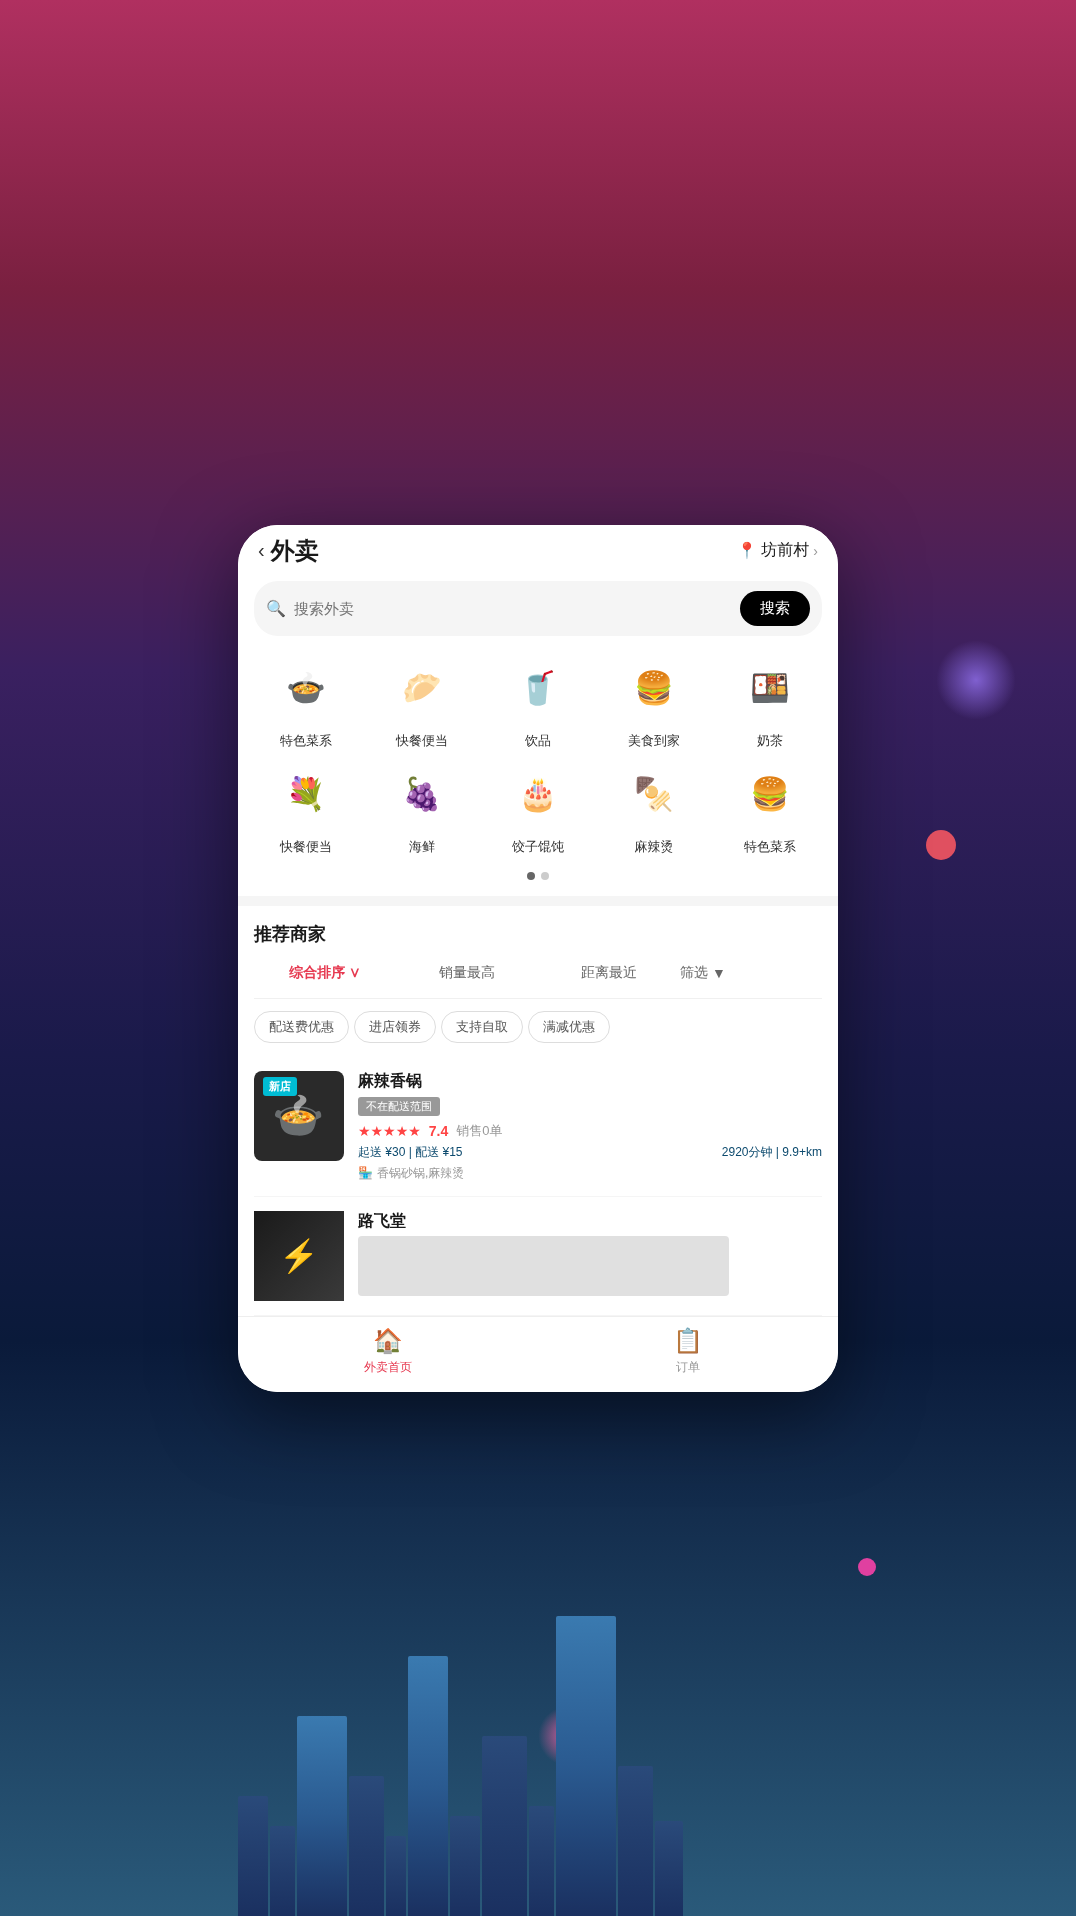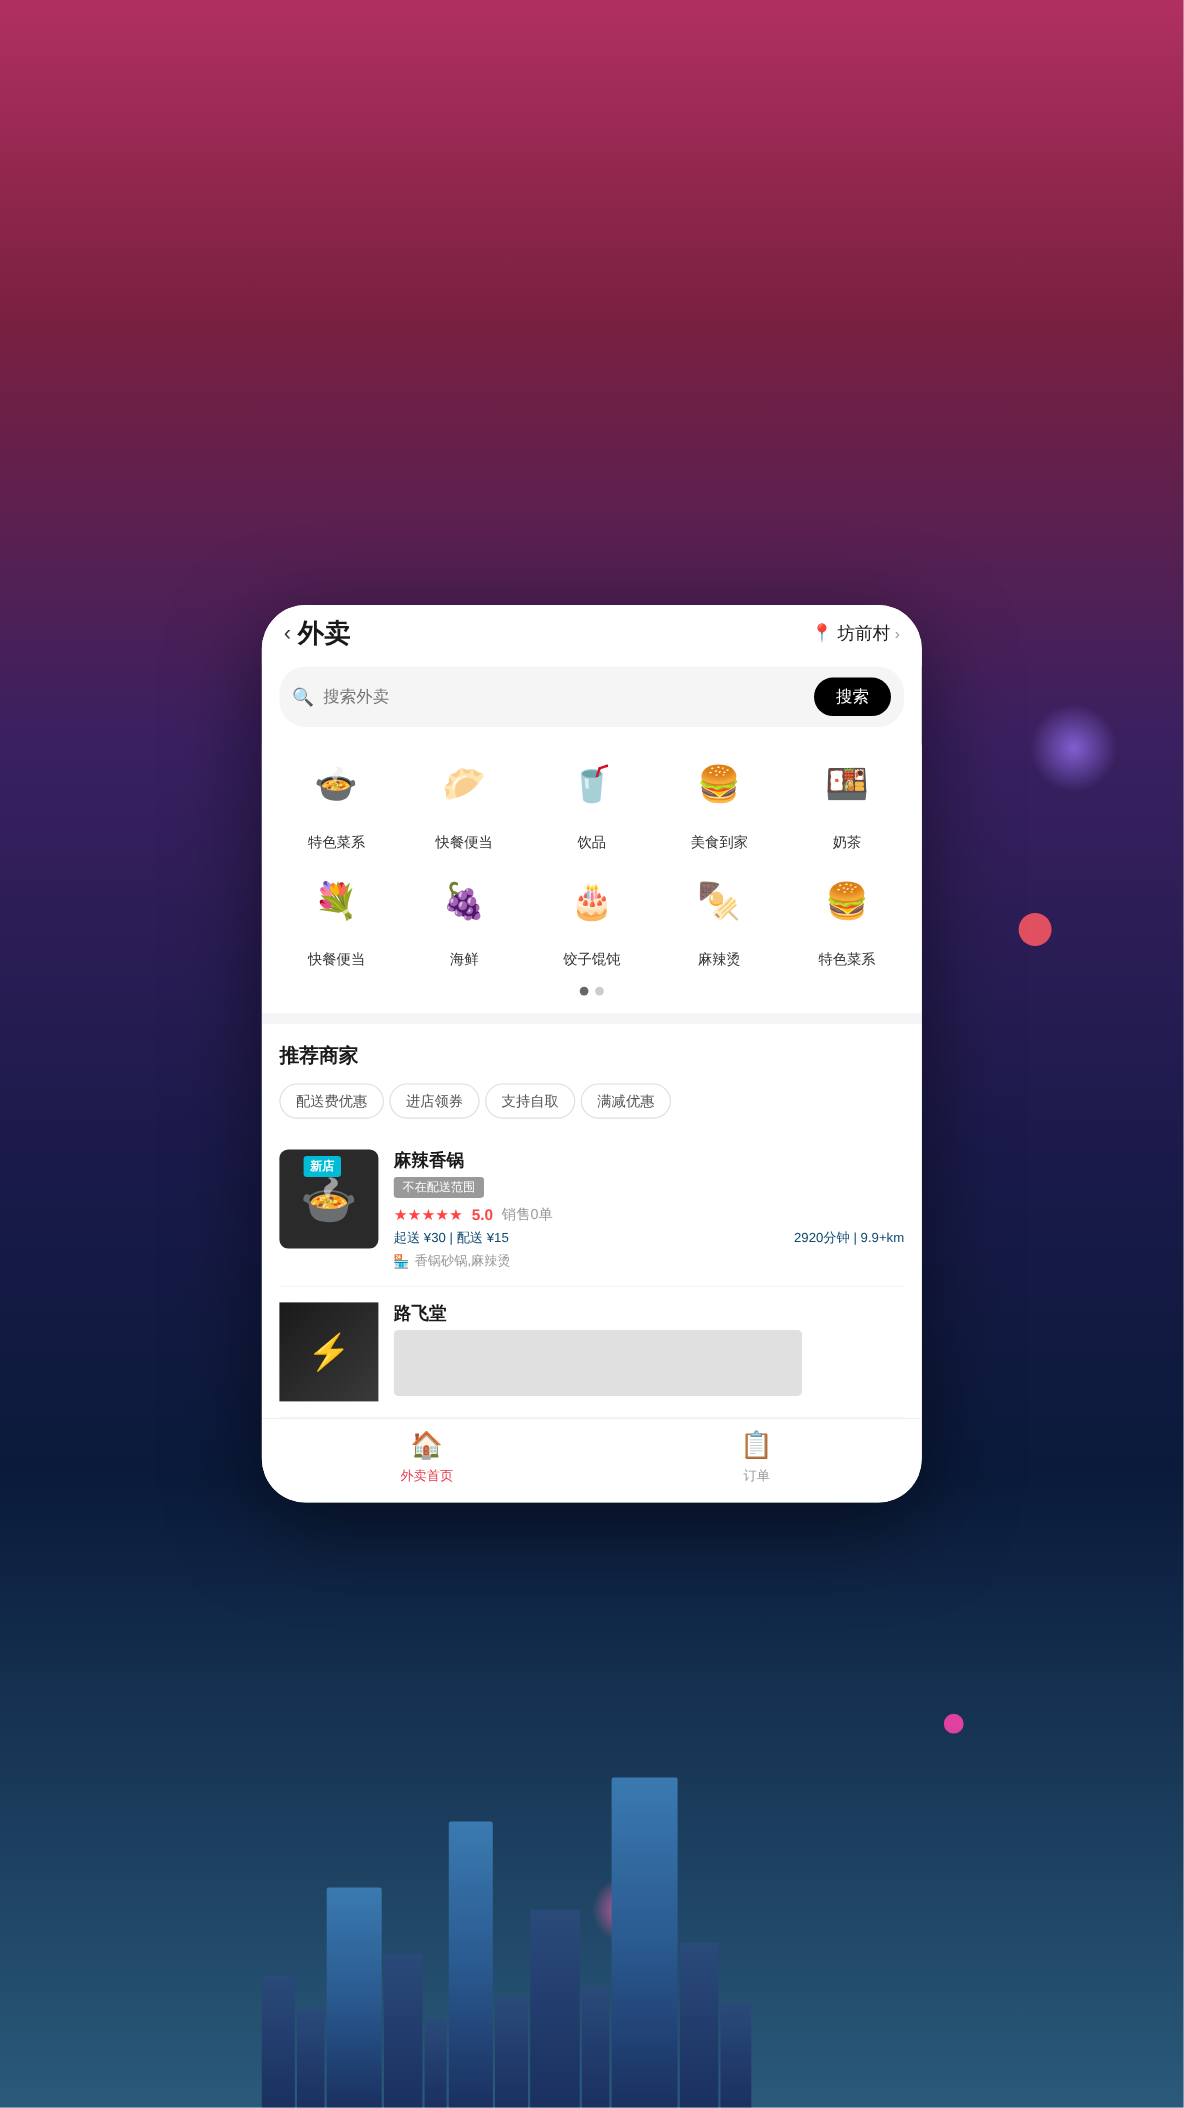--- a/index.html
+++ b/index.html
@@ -271,21 +271,21 @@
       overflow: hidden;
       flex-shrink: 0;
       background: #2a2a2a;
       display: flex;
       align-items: center;
       justify-content: center;
     }
     .new-badge {
       position: absolute;
       top: 6px;
-      left: 22px;
+      left: 9px;
       background: #00bcd4;
       color: white;
       font-size: 11px;
       padding: 2px 6px;
       border-radius: 3px;
       font-weight: 600;
     }
     .restaurant-info { flex: 1; }
     .restaurant-name { font-size: 16px; font-weight: 700; color: #1a1a1a; margin-bottom: 4px; }
     .not-in-range {
@@ -464,39 +464,55 @@
       <div class="dot active"></div>
       <div class="dot"></div>
     </div>
   </div>
 
   <div class="section-divider"></div>
 
   <div class="merchants-section">
     <div class="section-title">推荐商家</div>
 
+    <div class="sort-bar">
+      <div class="sort-item active">
+        <span>综合排序</span>
+        <span>∨</span>
+      </div>
+      <div class="sort-item">
+        <span>销量最高</span>
+      </div>
+      <div class="sort-item">
+        <span>距离最近</span>
+      </div>
+      <div class="sort-item filter-item">
+        <span>筛选</span>
+        <span>▼</span>
+      </div>
+    </div>
 
     <div class="filter-tags">
       <div class="filter-tag">配送费优惠</div>
       <div class="filter-tag">进店领券</div>
       <div class="filter-tag">支持自取</div>
       <div class="filter-tag">满减优惠</div>
     </div>
 
     <div class="restaurant-card">
       <div class="restaurant-img">
         <div class="new-badge">新店</div>
         <span class="restaurant-food-img">🍲</span>
       </div>
       <div class="restaurant-info">
         <div class="restaurant-name">麻辣香锅</div>
         <span class="not-in-range">不在配送范围</span>
         <div class="rating-row">
           <span class="stars">★★★★★</span>
-          <span class="rating-score">5.0</span>
+          <span class="rating-score">7.4</span>
           <span class="sales">销售0单</span>
         </div>
         <div class="delivery-info">
           <span><span>起送 ¥30</span> | <span>配送 ¥15</span></span>
           <span><span>2920分钟</span> | <span>9.9+km</span></span>
         </div>
         <div class="food-types">
           <span class="food-types-icon">🏪</span>
           <span>香锅砂锅,麻辣烫</span>
         </div>

